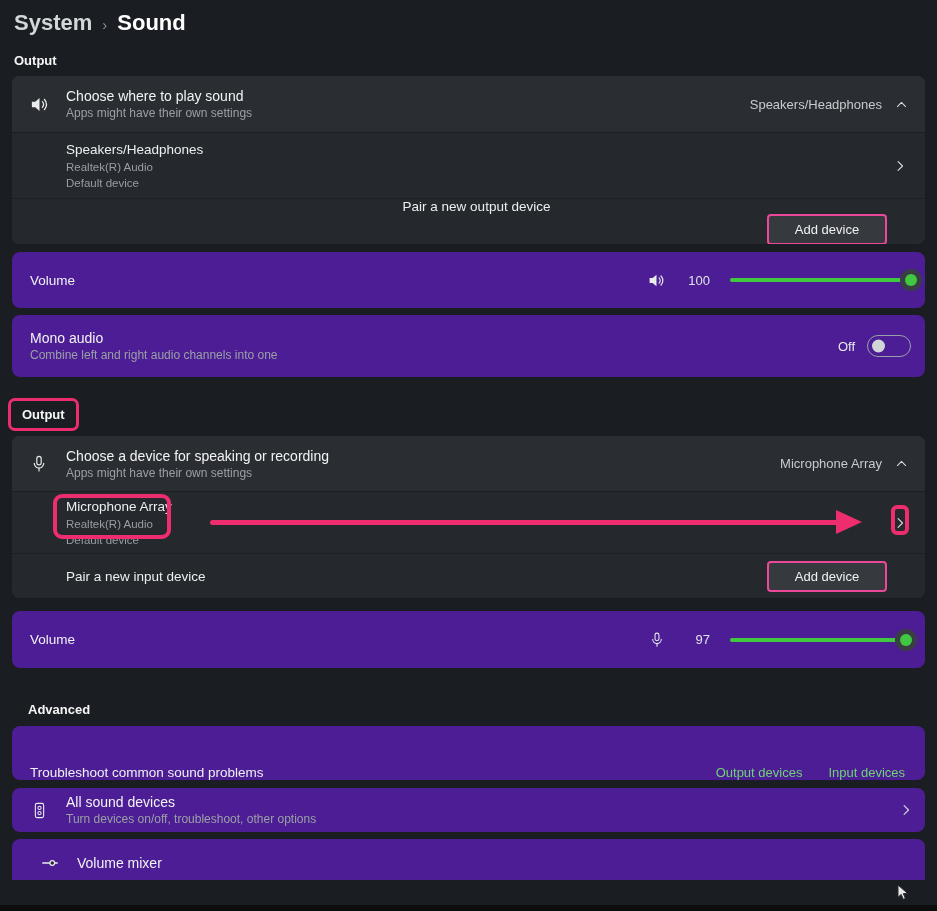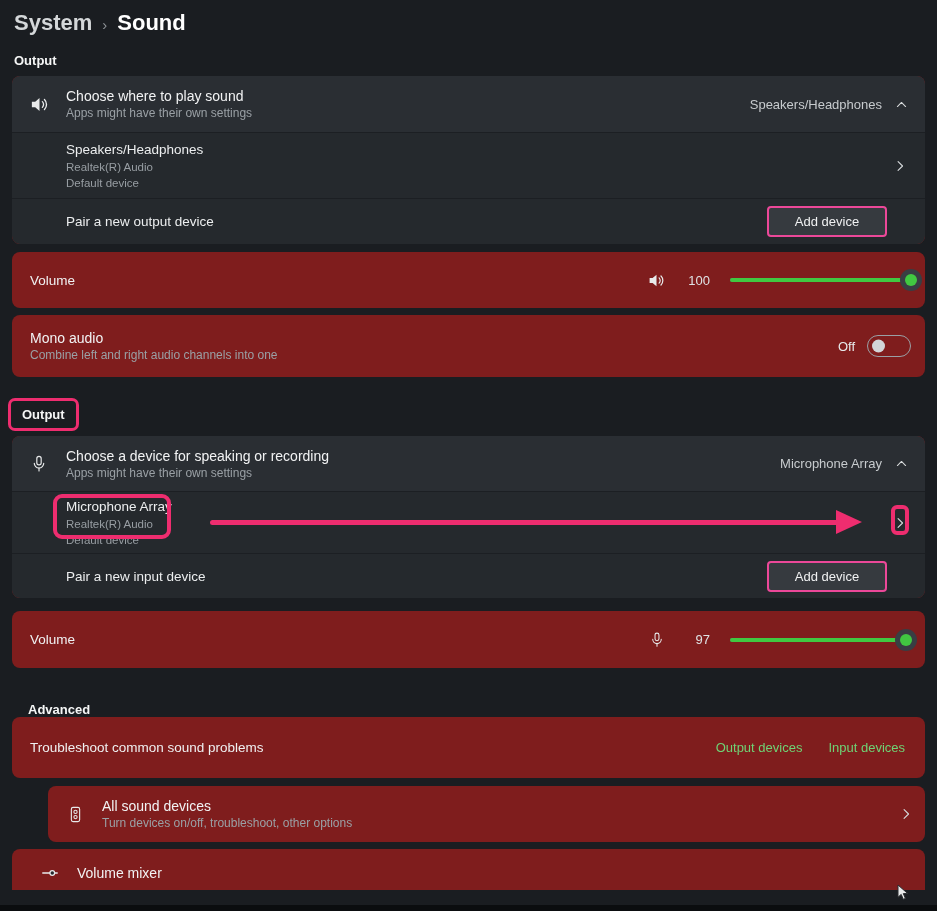--- a/index.html
+++ b/index.html
@@ -16,42 +16,42 @@
   .breadcrumb { display:flex; align-items:center; padding:4px 0 0 2px; }
   .crumb-parent { font-size:22px; font-weight:600; color:#d4d7d9; cursor:pointer; }
   .crumb-sep { font-size:15px; color:#8d9296; margin:2px 10px 0 10px; }
   .crumb-current { font-size:22px; font-weight:700; color:#ffffff; }
 
   .section-label { font-size:13px; font-weight:700; color:#f5f6f6; }
   .lbl-output { margin:17px 0 0 2px; }
   .lbl-advanced { margin:34px 0 0 16px; }
 
   
-  .card { background:#7f1d1d; border-radius:8px; overflow:hidden; }
+  .card { background:#4c1d95; border-radius:8px; overflow:hidden; }
   .expander { margin-top:8px; }
   .divider { height:1px; background:#1c1f23; }
   .row { display:flex; align-items:center; }
 
   .chooser-row { height:56px; background:#2a2e33; padding:0 16px 0 0; cursor:pointer; }
   .row-icon { width:54px; display:flex; justify-content:center; align-items:center; flex:none; }
   .titles { display:flex; flex-direction:column; justify-content:center; gap:2px; }
   .row-title { font-size:14px; color:#f2f3f4; }
   .row-sub { font-size:12px; color:#9aa0a5; }
   .chooser-right { margin-left:auto; display:flex; align-items:center; gap:12px; }
   .selected-device { font-size:13px; color:#c7cbce; }
 
   .device-row { background:#25292d; padding:0 18px 0 54px; cursor:pointer; position:relative; }
   .device-row-1 { height:65px; }
   .device-row-2 { height:61px; }
   .device-name { font-size:13.5px; color:#eceeef; }
   .device-line { font-size:11.5px; color:#989ea3; margin-top:2px; }
   .device-chevron { margin-left:auto; }
 
   .pair-row { background:#25292d; padding:0 38px 0 54px; }
-  .pair-row-1 { height:45px; }
+  .pair-row-1 { height:45px;flex-direction:column; }
   .pair-row-2 { height:44px; }
   .pair-label { font-size:13.5px; color:#eceeef; }
   .add-btn {
     margin-left:auto; background:#363a3f; border:2px solid #ec4899; color:#f0f1f2;
     font-size:13px; font-family:inherit; padding:6px 0; width:120px; text-align:center;
     border-radius:4px; cursor:pointer;
   }
 
   .volume-card { margin-top:8px; height:56px; display:flex; align-items:center; padding:0 14px 0 18px; }
   .vol1 { margin-top:8px; }
@@ -80,26 +80,26 @@
     display:inline-block; border:3px solid var(--pink); border-radius:7px;
     padding:4px 11px 5px 11px; margin-left:-4px;
   }
   .annot { position:absolute; pointer-events:none; z-index:5; }
   .annot-text-box { left:41px; top:2px; width:118px; height:45px; border:4px solid var(--pink); border-radius:9px; }
   .annot-arrow-line { left:198px; top:28px; width:628px; height:5px; background:var(--pink); border-radius:3px; }
   .annot-arrow-head { left:824px; top:18px; width:0; height:0; border-top:12px solid transparent; border-bottom:12px solid transparent; border-left:26px solid var(--pink); }
   .annot-chevron-box { left:879px; top:13px; width:18px; height:30px; border:4px solid var(--pink); border-radius:6px; }
 
   
-  .troubleshoot-card { height:61px; display:flex; align-items:center; padding:0 20px 0 18px; }
+  .troubleshoot-card { margin-top:9px; height:54px; display:flex; align-items:flex-end; padding:0 20px 0 18px; }
   .trouble-title { font-size:13.5px; color:#eff0f1; }
   .trouble-links { margin-left:auto; display:flex; align-items:center; gap:26px; }
   .green-link { font-size:13px; color:var(--link-green); cursor:pointer; text-decoration:none; }
 
-  .alldev-card { margin-top:8px; height:56px; padding:0 12px 0 0; cursor:pointer;margin-left:36px; }
+  .alldev-card { margin-top:8px; height:44px; padding:0 12px 0 0; cursor:pointer; }
   .mixer-card { margin-top:7px; height:41px; padding:6px 18px 0 11px; cursor:pointer; border-radius:8px 8px 0 0; align-items:center; }
 
   .bottom-strip { position:absolute; left:0; bottom:0; width:937px; height:6px; background:#0b0d0f; }
 
   .mouse-cursor { position:absolute; left:897px; top:884px; z-index:9; }
 
   svg.icon { display:block; }
 </style>
 </head>
 <body>

